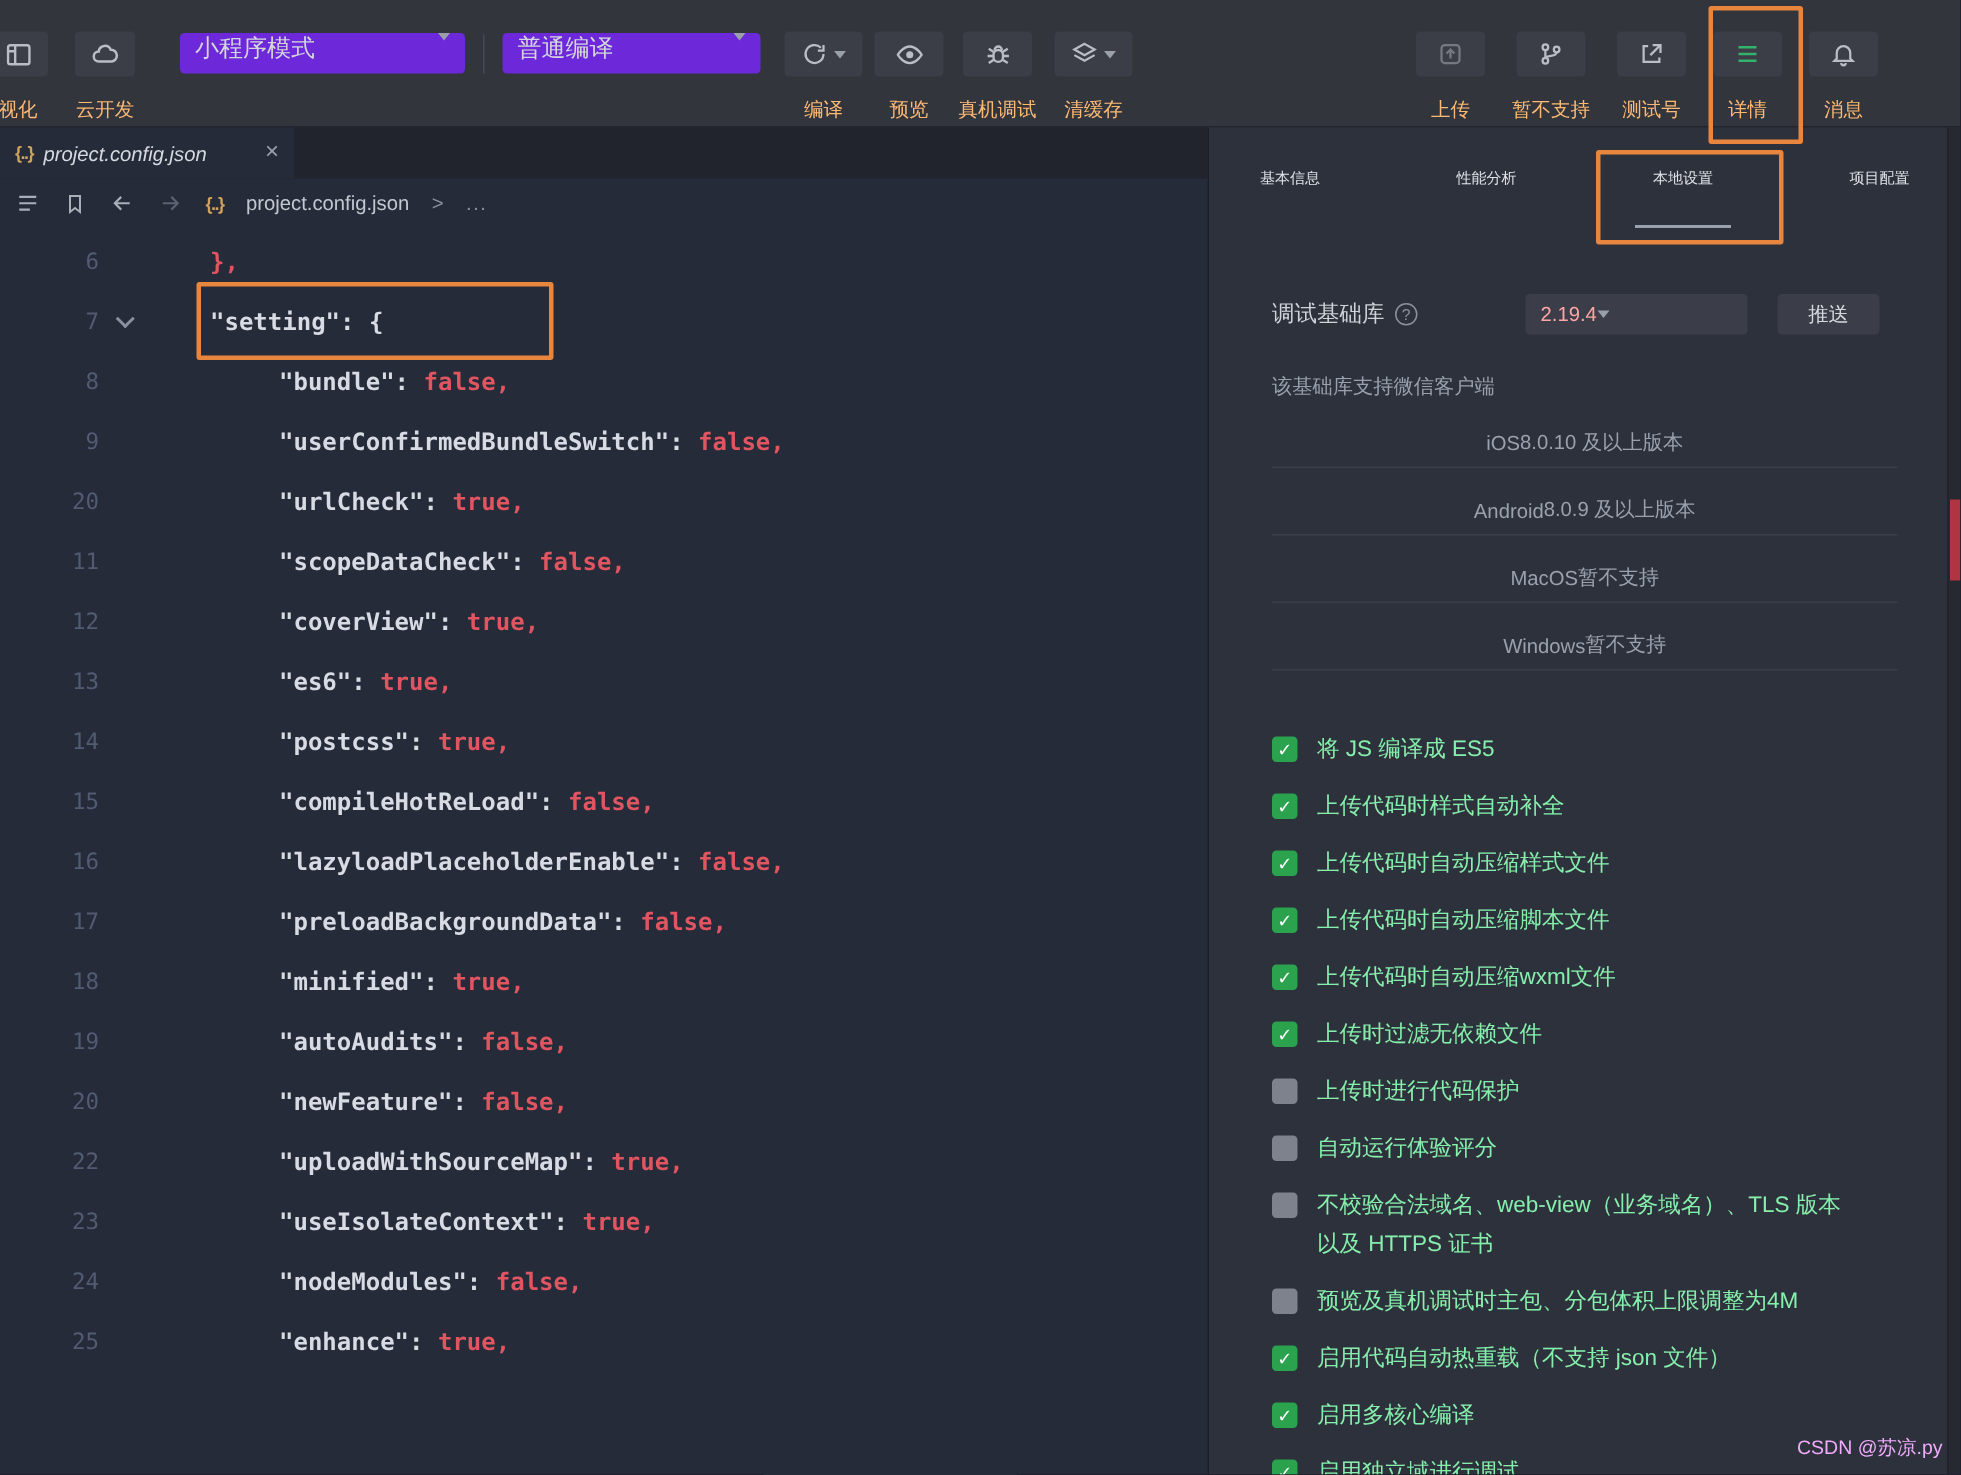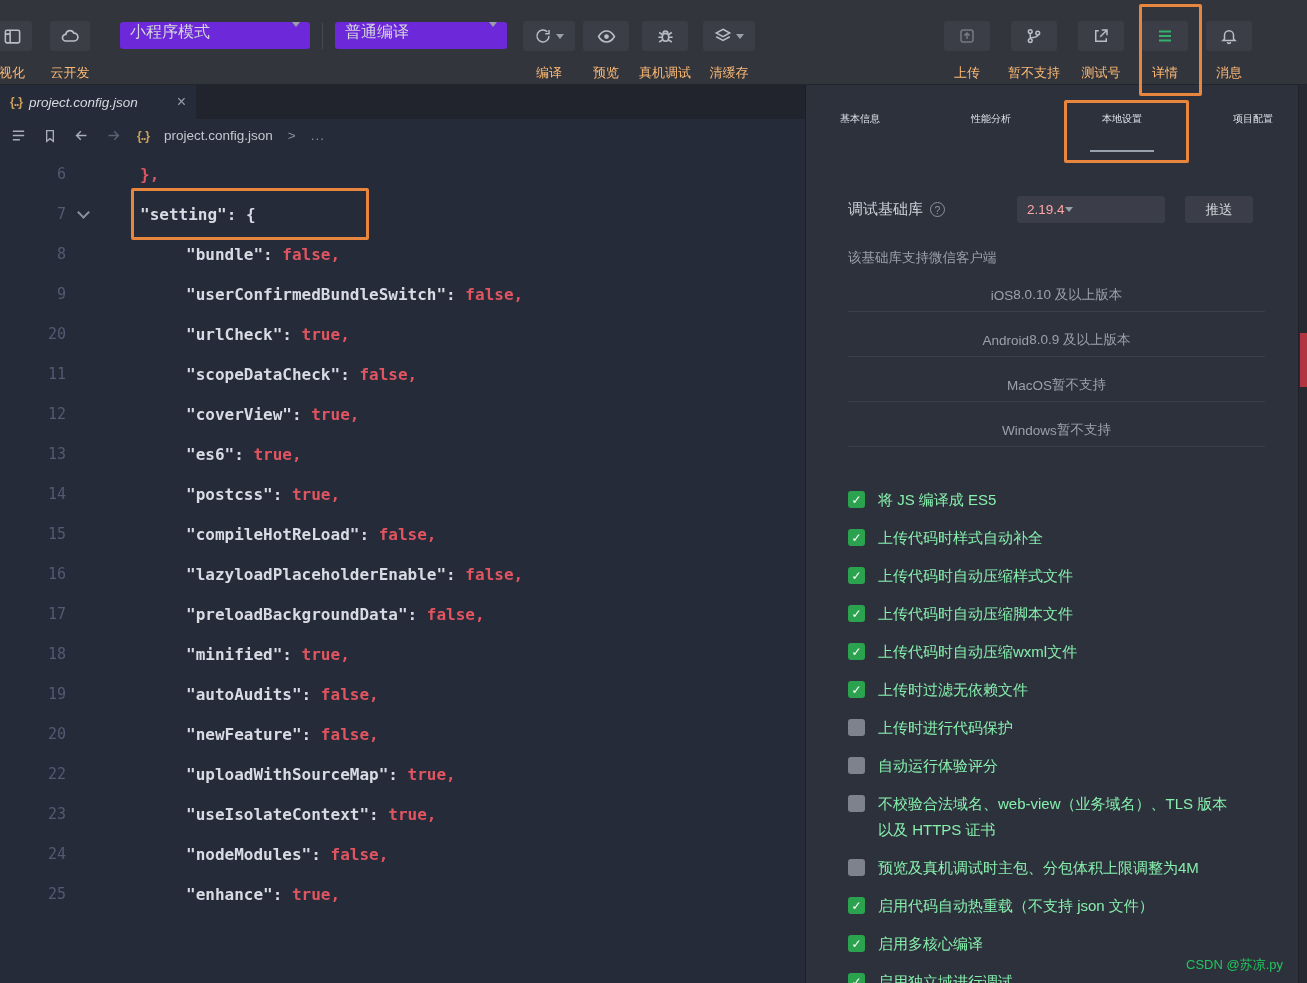--- a/index.html
+++ b/index.html
@@ -89,21 +89,21 @@
   .setlabel{margin-left:13px;font-size:15px;line-height:26px;color:#86efac;max-width:362px;}
 
   
   .annot{position:absolute;border:3px solid #e8863d;border-radius:2px;pointer-events:none;z-index:50;}
   #annot-details{left:1139px;top:4px;width:57px;height:86px;}
   #annot-tab{left:1064px;top:100px;width:119px;height:57px;}
   #annot-line7{left:131px;top:36px;width:232px;height:46px;}
   .scroll-strip{position:absolute;top:85px;right:0;width:9px;bottom:0;background:#262932;
         border-left:1px solid #20232b;box-sizing:border-box;}
   .scroll-thumb-red{position:absolute;top:248px;left:1px;width:7px;height:54px;background:#b03540;}
-  .watermark{position:absolute;right:24px;bottom:9px;font-size:13px;color:#22c55e;z-index:60;}
+  .watermark{position:absolute;right:12px;bottom:9px;font-size:13px;color:#f0abfc;z-index:60;}
 </style>
 </head>
 <body>
 
 <div id="root">
 
   <header class="toolbar">
 
     <div class="tcol" style="margin-left:-8px">
       <span class="ibox small">

